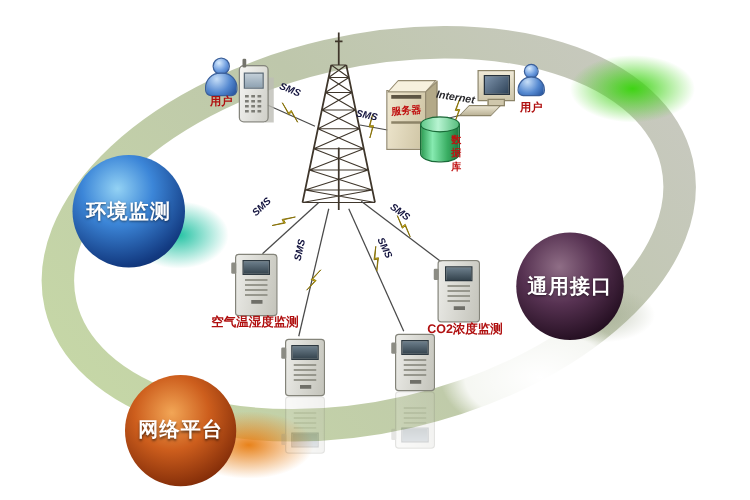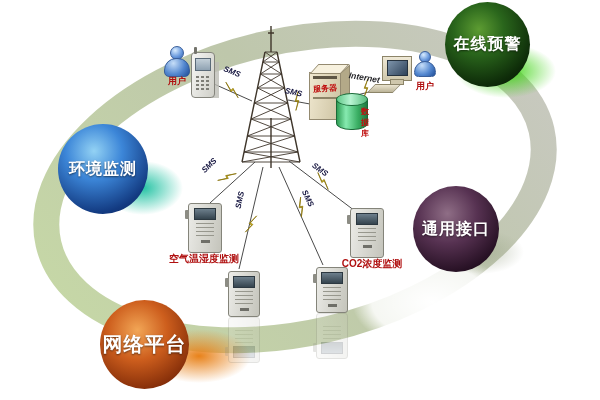--- a/index.html
+++ b/index.html
@@ -13,21 +13,21 @@
     position:absolute;border-radius:50%;display:flex;align-items:center;justify-content:center;
     color:#fff;font-weight:bold;letter-spacing:1px;text-shadow:0 1px 2px rgba(0,0,0,.55);
   }
   .sphere span{white-space:nowrap;}
   .sp-green{left:445px;top:2px;width:85px;height:85px;font-size:16px;
     background:radial-gradient(circle at 40% 32%,#5d9c32 0%,#2a661c 32%,#0e2c09 72%,#040c03 100%);}
   .sp-blue{left:58px;top:124px;width:90px;height:90px;font-size:16px;
     background:radial-gradient(circle at 40% 30%,#93d2f4 0%,#3c86d8 34%,#133b82 74%,#081c4c 100%);}
   .sp-purple{left:413px;top:186px;width:86px;height:86px;font-size:16px;
     background:radial-gradient(circle at 40% 32%,#8f6e86 0%,#573252 38%,#230e20 78%,#0e040d 100%);}
-  .sp-orange{left:100px;top:300px;width:89px;height:89px;font-size:20px;
+  .sp-orange{left:100px;top:300px;width:89px;height:89px;font-size:16px;
     background:radial-gradient(circle at 42% 34%,#f2a656 0%,#cd5e1d 38%,#822c08 78%,#531703 100%);}
   
   .rlabel{position:absolute;color:#b01010;font-weight:bold;font-size:9px;text-align:center;line-height:1.1;}
   .rlabel.small{font-size:10px;}
   
   .lnk{position:absolute;font-weight:bold;font-style:italic;font-size:8px;color:#14143f;
     transform-origin:left center;white-space:nowrap;}
   .lnk.inet{font-size:8.5px;color:#26262a;}
   
   .person{position:absolute;width:26px;}
@@ -155,23 +155,20 @@
 
     <use href="#bolt" transform="translate(232,90) rotate(-60) scale(1.15)"></use>
     <use href="#bolt" transform="translate(297,101) rotate(-15) scale(1.1)"></use>
     <use href="#bolt" transform="translate(366,88) rotate(-10) scale(1.1)"></use>
     <use href="#bolt" transform="translate(227,177) rotate(48) scale(1.15)"></use>
     <use href="#bolt" transform="translate(251,224) rotate(13) scale(1.15)"></use>
     <use href="#bolt" transform="translate(301,207) rotate(-24) scale(1.15)"></use>
     <use href="#bolt" transform="translate(323,181) rotate(-53) scale(1.15)"></use>
   </svg>
 
-  <div class="sphere sp-green">
-    <span>在线预警</span>
-  </div>
   <div class="sphere sp-blue">
     <span>环境监测</span>
   </div>
   <div class="sphere sp-purple">
     <span>通用接口</span>
   </div>
   <div class="sphere sp-orange">
     <span>网络平台</span>
   </div>
 

